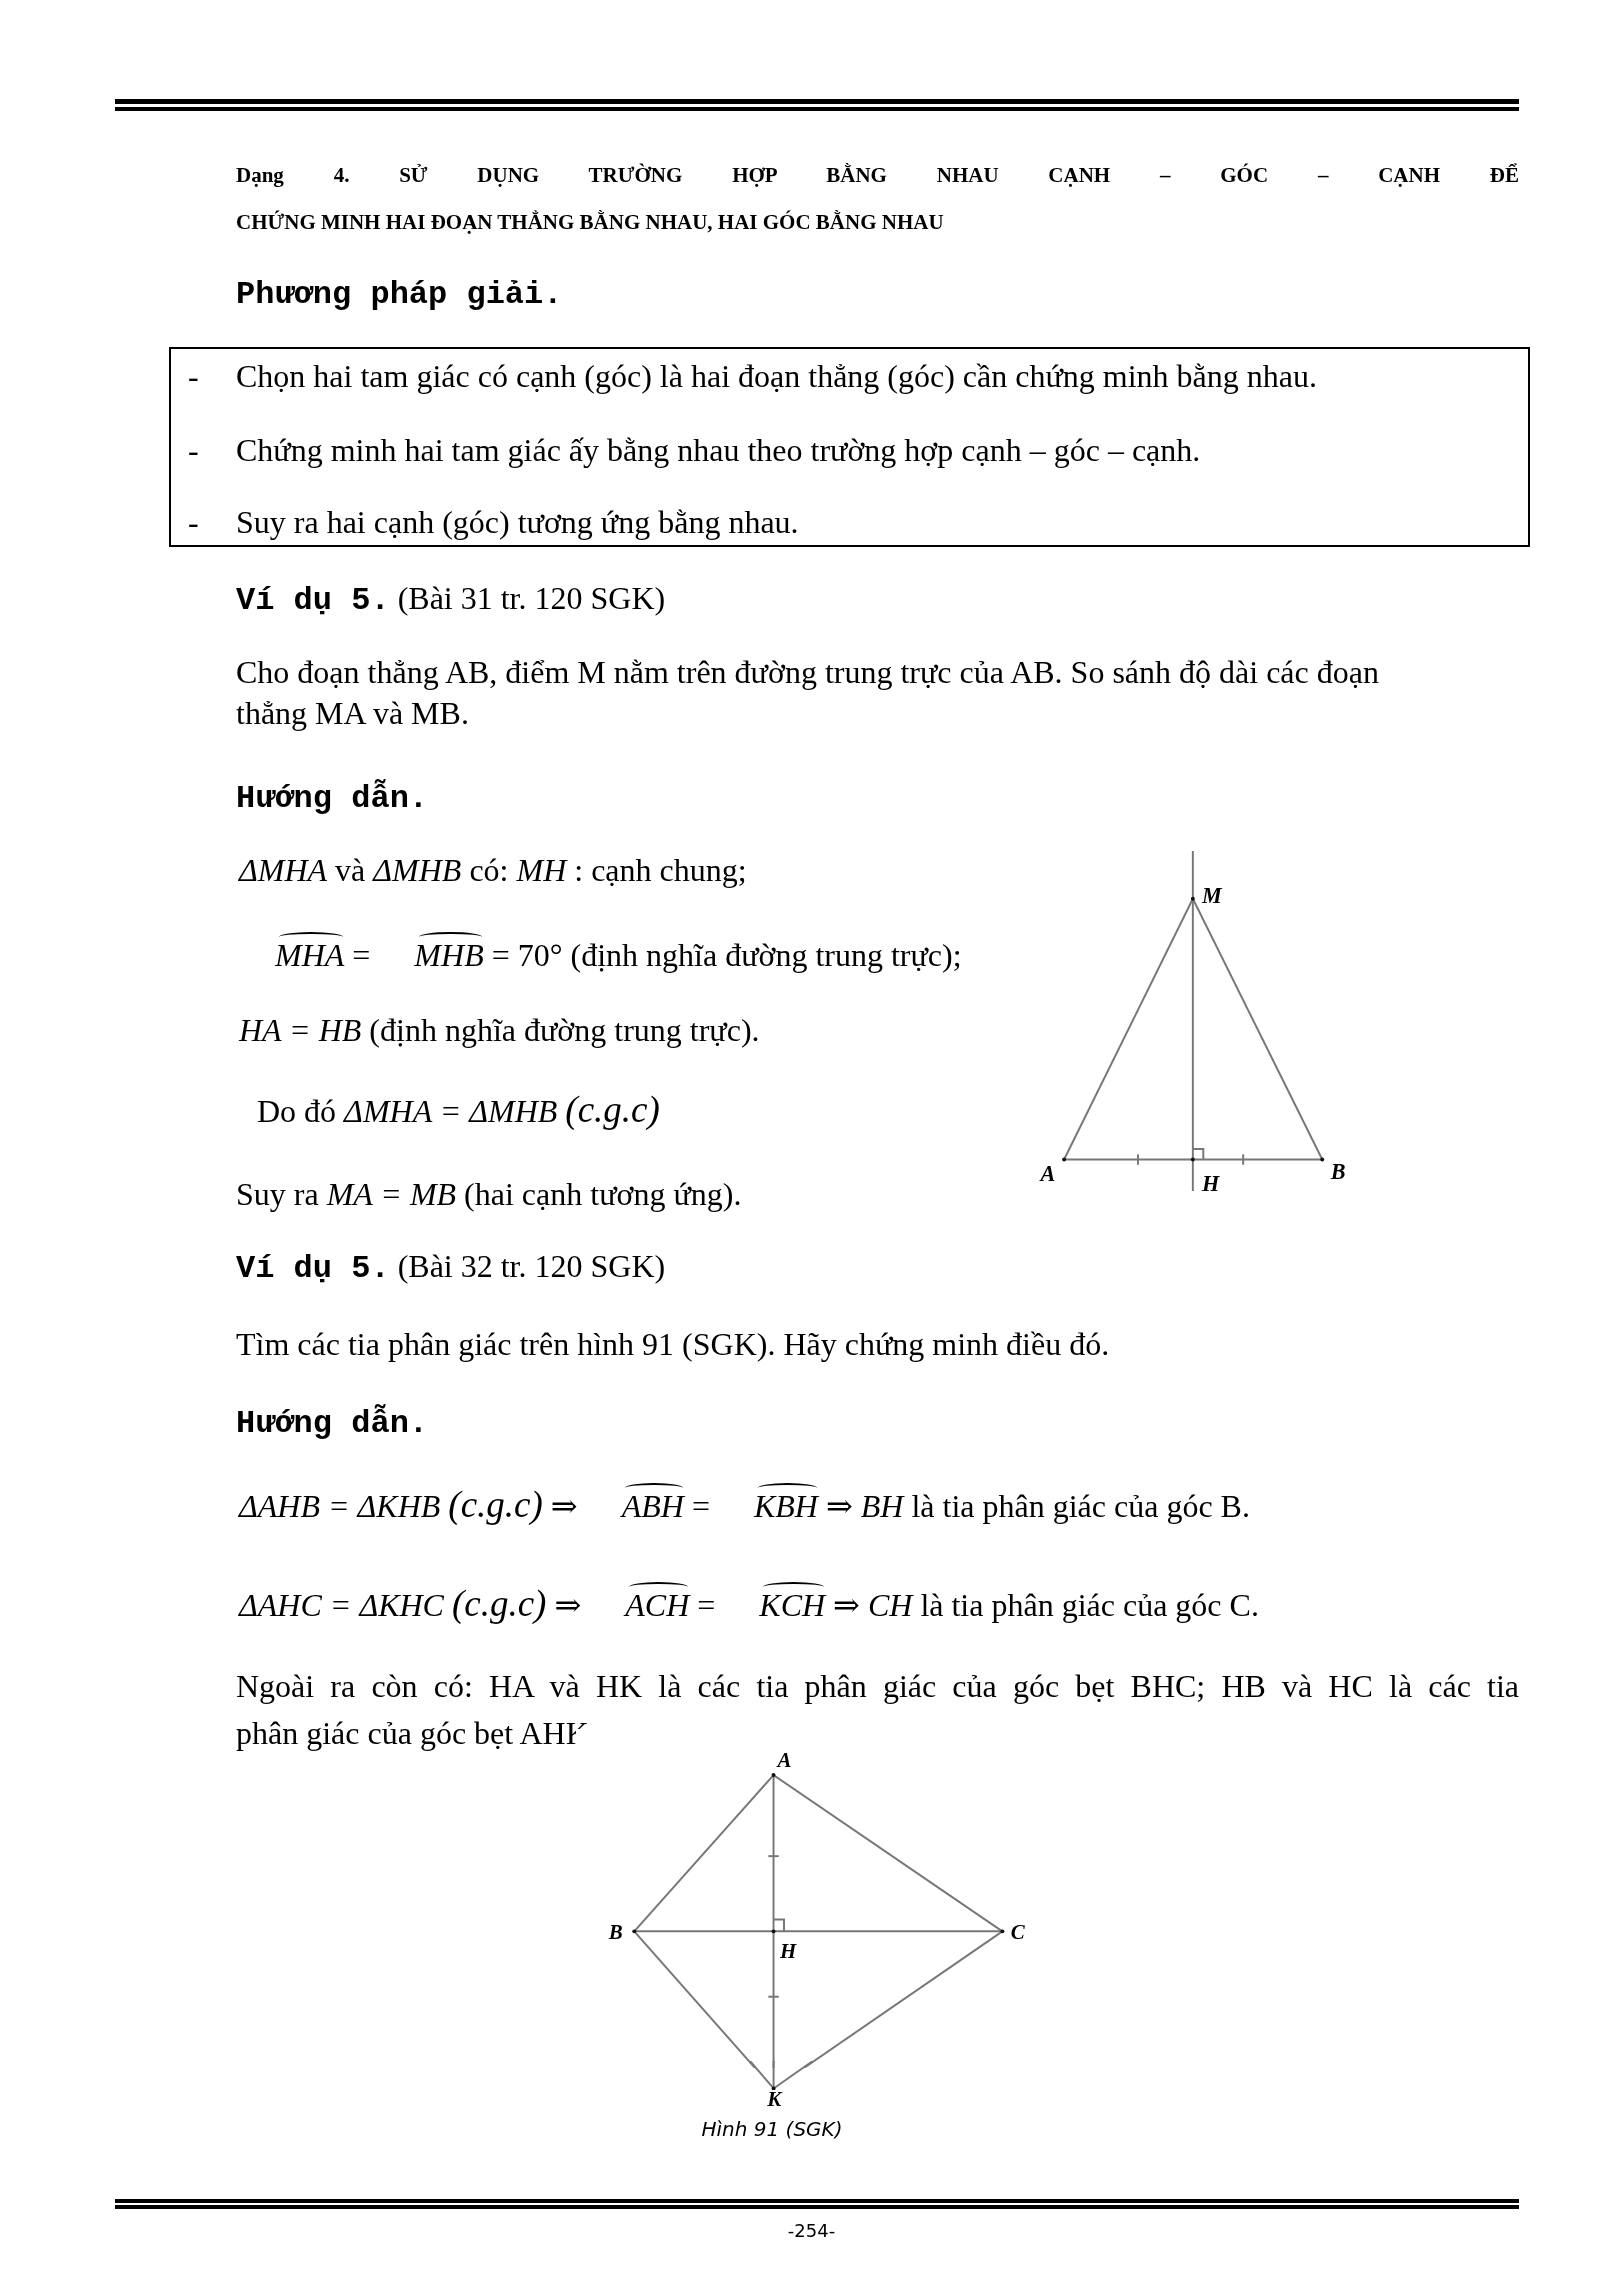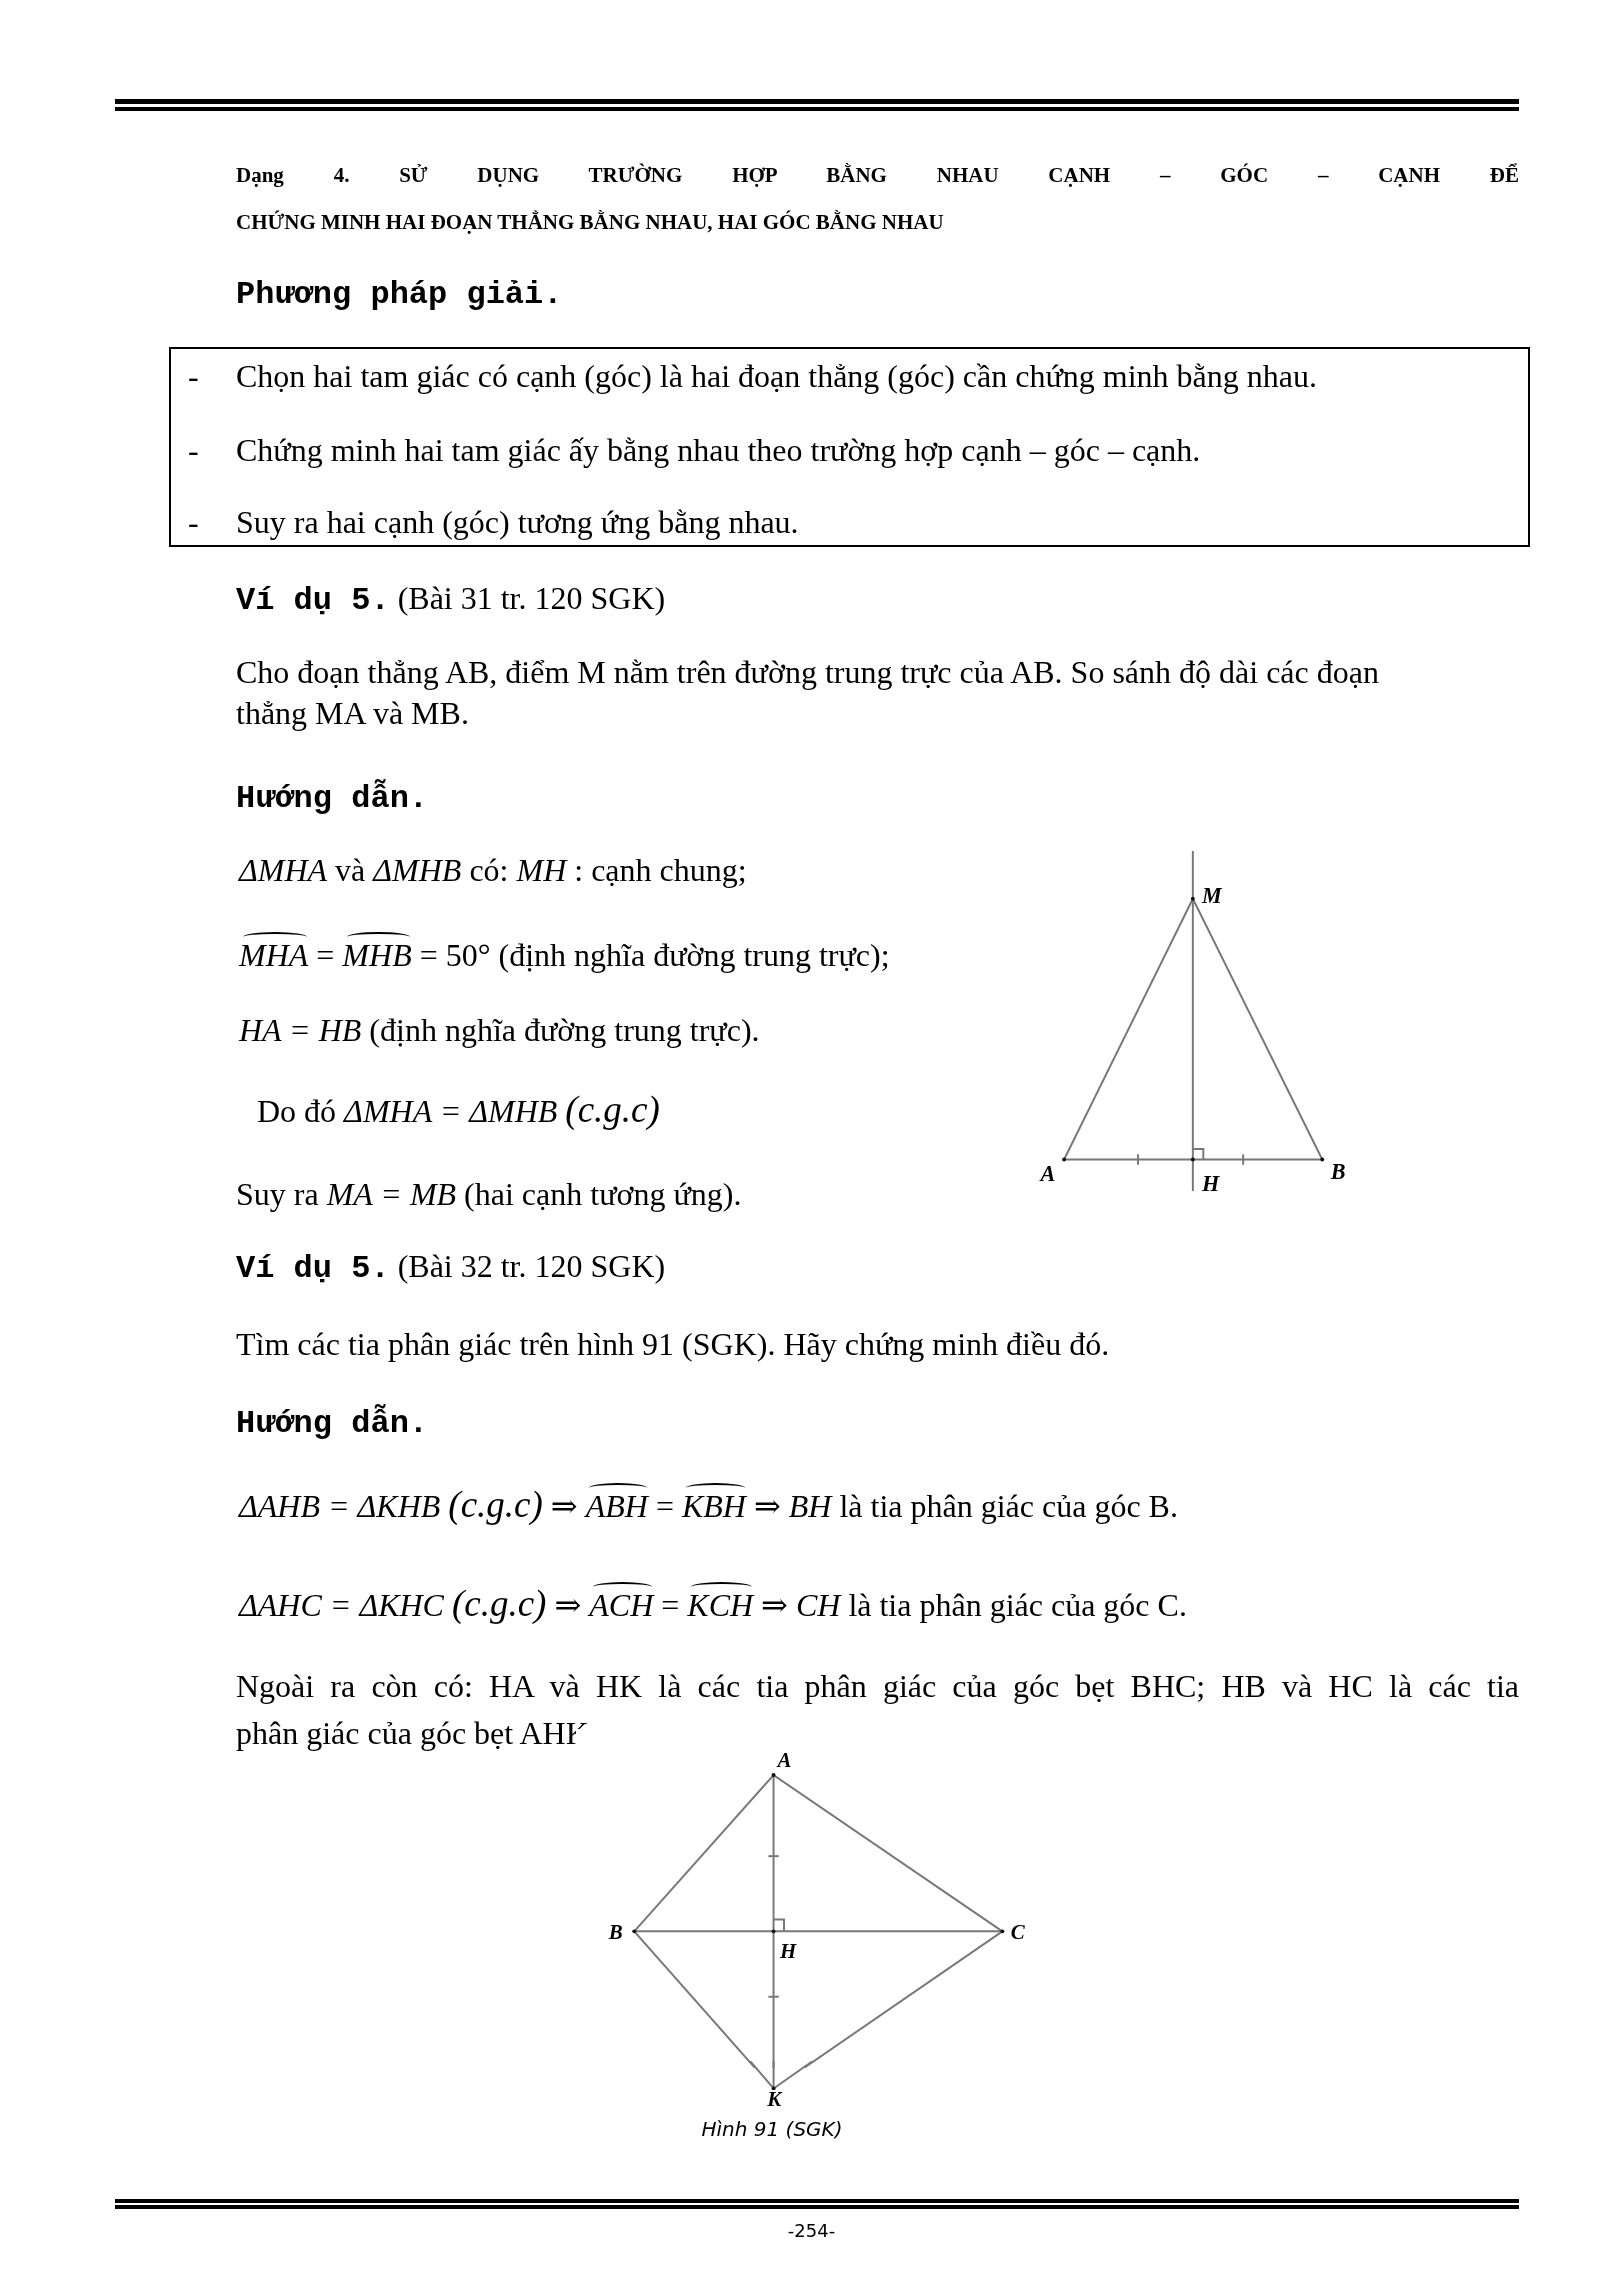--- a/index.html
+++ b/index.html
@@ -10,21 +10,21 @@
   .bold { font-weight: bold; font-family: Liberation Mono, monospace; }
   .title { position: absolute; left: 236px; width: 1283px; font-size: 21px; font-weight: bold;
            line-height: 47px; text-align: justify; text-align-last: justify; }
   .title2 { text-align-last: left; }
   .box { position: absolute; left: 169px; top: 347px; width: 1361px; height: 200px;
          border: 2px solid #000; box-sizing: border-box; }
   .box-item { position: absolute; left: 0; font-size: 32px; line-height: 39px; white-space: nowrap; }
   .box-item .dash { position: absolute; left: 17px; }
   .box-item .btxt { position: absolute; left: 65px; }
   .i { font-style: italic; }
-  .arc { position: relative; display: inline-block; }
+  .arc { position: relative; display: inline-block; margin-left: 36px; }
   .arc::before { content: ""; position: absolute; left: 6%; right: 2%; top: -3.9px; height: 7.9px;
                  border-top: 2px solid #000; border-radius: 50% 50% 0 0; }
   .justify { width: 1283px; white-space: normal; text-align: justify; }
   .fig { position: absolute; }
   .cap { position: absolute; left: 654px; top: 2061px; width: 236px; text-align: center;
          font-family: "DejaVu Sans", sans-serif; font-style: italic; font-size: 20px; }
   .pnum { position: absolute; left: 0; width: 1623px; top: 2220px; text-align: center;
           font-family: "DejaVu Sans", sans-serif; font-size: 18px; }
   .mask { position: absolute; background: #fff; }
 </style>
@@ -58,21 +58,21 @@
   <span class="bold">Ví dụ 5.</span><span> (Bài 31 tr. 120 SGK)</span>
 </div>
 <div class="txt" style="top:653px;">Cho đoạn thẳng AB, điểm M nằm trên đường trung trực của AB. So sánh độ dài các đoạn</div>
 <div class="txt" style="top:694px;">thẳng MA và MB.</div>
 <div class="txt bold" style="top:779px;">Hướng dẫn.</div>
 
 <div class="txt" style="top:851px;left:239px;">
   <span class="i">ΔMHA</span><span> và </span><span class="i">ΔMHB</span><span> có: </span><span class="i">MH</span><span> : cạnh chung;</span>
 </div>
 <div class="txt" style="top:936px;left:239px;">
-  <span class="i arc">MHA</span><span> = </span><span class="i arc">MHB</span><span> = 50°</span><span> (định nghĩa đường trung trực);</span>
+  <span class="i arc">MHA</span><span> = </span><span class="i arc">MHB</span><span> = 70°</span><span> (định nghĩa đường trung trực);</span>
 </div>
 <div class="txt" style="top:1011px;left:239px;">
   <span class="i">HA = HB</span><span> (định nghĩa đường trung trực).</span>
 </div>
 <div class="txt" style="top:1090px;margin-left:21px;">
   <span>Do đó </span><span class="i">ΔMHA = ΔMHB</span> <span class="i" style="font-size:37px;">(c.g.c)</span>
 </div>
 <div class="txt" style="top:1175px;">
   <span>Suy ra </span><span class="i">MA = MB</span><span> (hai cạnh tương ứng).</span>
 </div>

